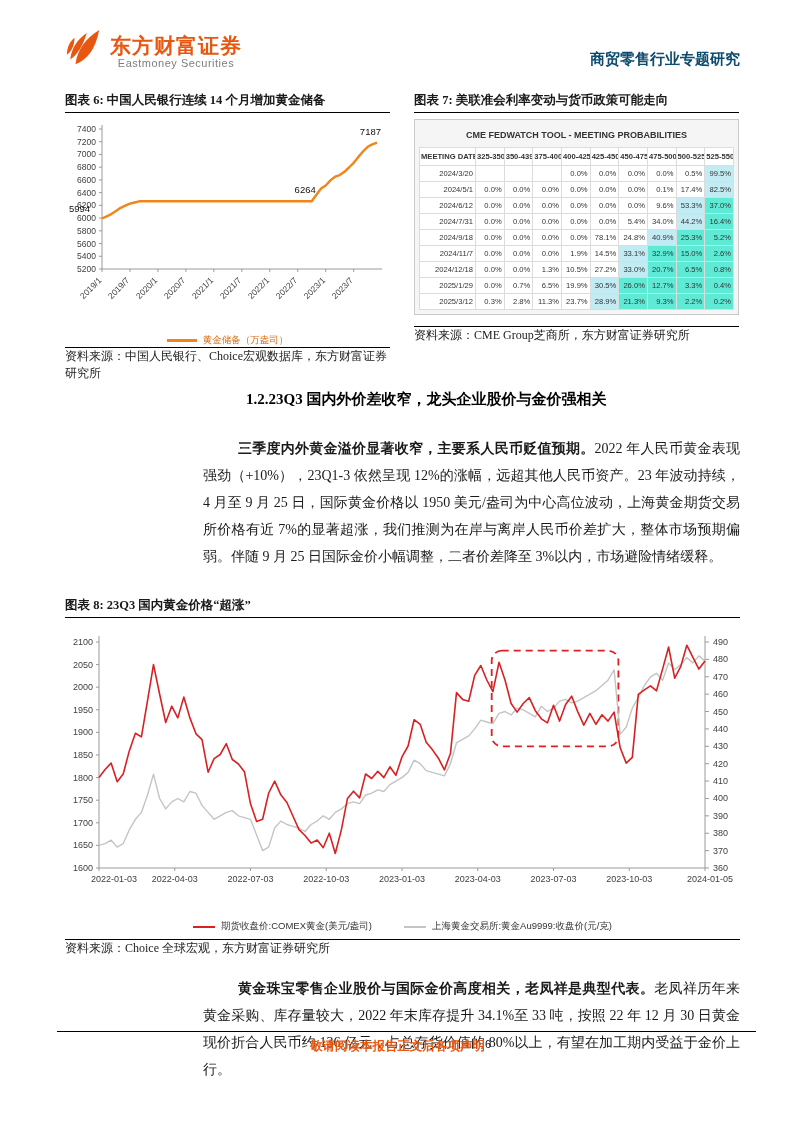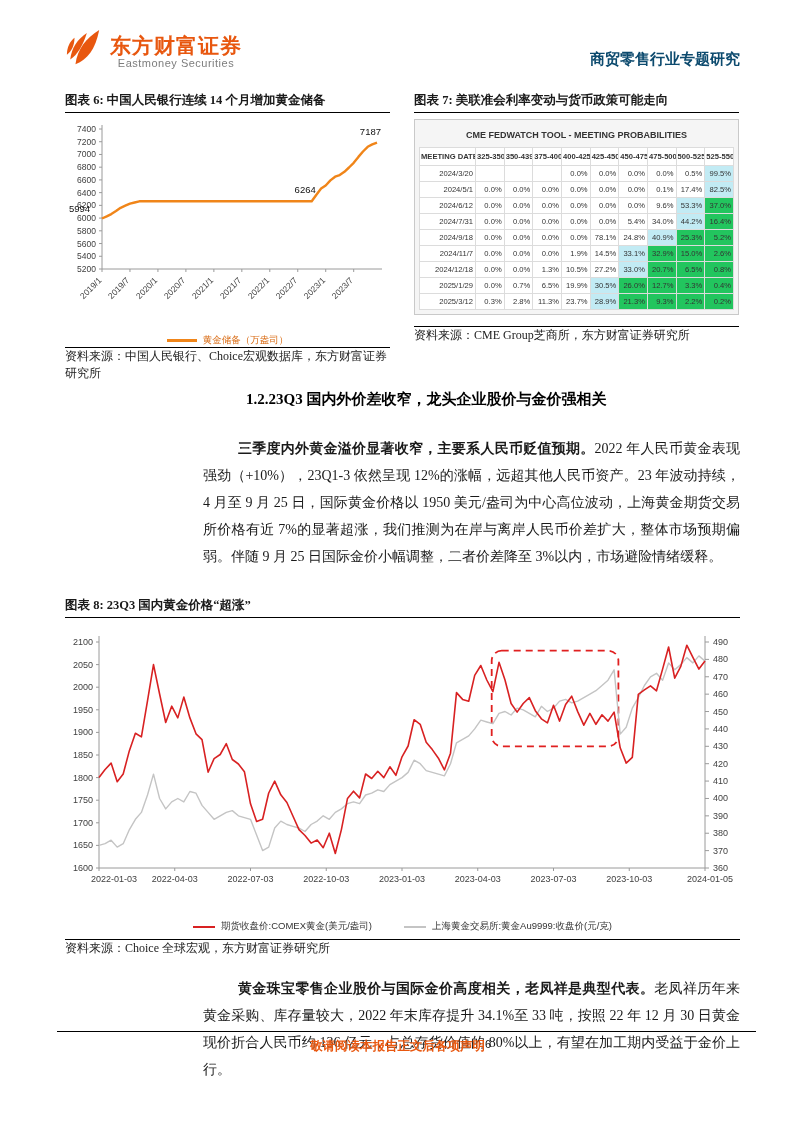--- a/index.html
+++ b/index.html
@@ -30,21 +30,21 @@
   .legend .lab { font-size:9.5px; color:#d96a12; }
 
   
   .fedwrap { border:1px solid #c9c9c9; background:#f5f5f5; padding:4px; margin-top:2px; font-family:"Liberation Sans","DejaVu Sans",sans-serif; }
   .fedtitle { text-align:center; font-size:9px; font-weight:bold; color:#333; padding:6px 0 7px 0; }
   .fedwrap table { width:100%; border-collapse:collapse; table-layout:fixed; background:#fff; font-size:7.6px; color:#333; }
   .fedwrap th, .fedwrap td { border:1px solid #dcdcdc; padding:3px 2px; text-align:right; white-space:nowrap; overflow:hidden; }
   .fedwrap th { font-weight:bold; text-align:center; padding:4px 1px; }
   .fedwrap th.c0 { width:56px; }
   .fedwrap td.cy { background:#c2ebf4; }
-  .fedwrap td.yl { background:#22c55e; }
+  .fedwrap td.yl { background:#5eead4; }
 
   
   .sec-heading { margin:46px 0 0 181px; font-size:15px; font-weight:bold; color:#000; }
   .para { margin:26px 0 0 138px; width:537px; font-size:14px; line-height:27px; text-align:justify; text-indent:35px; }
   .para b { font-weight:bold; }
 
   
   .fig8 { margin-top:27px; }
   .fig8 .figtitle { width:675px; }
   .fig8-legend { display:flex; justify-content:center; gap:32px; margin-top:2px; font-family:"Liberation Sans",sans-serif; }

